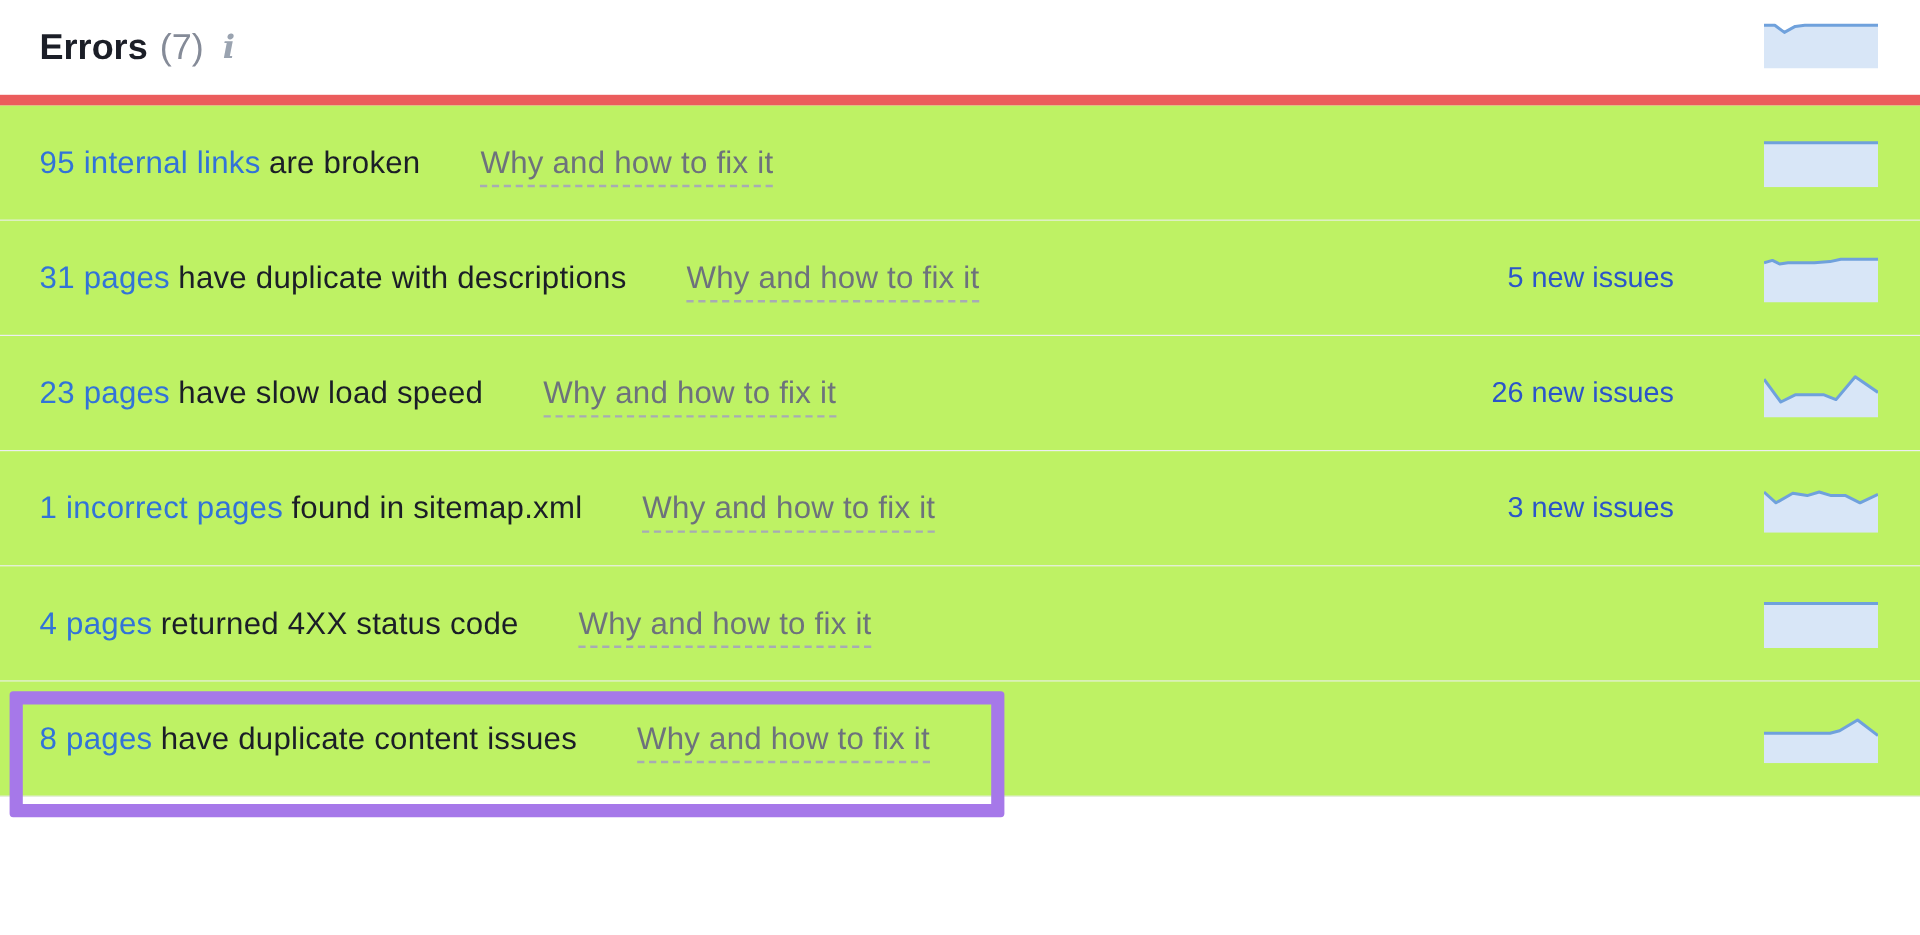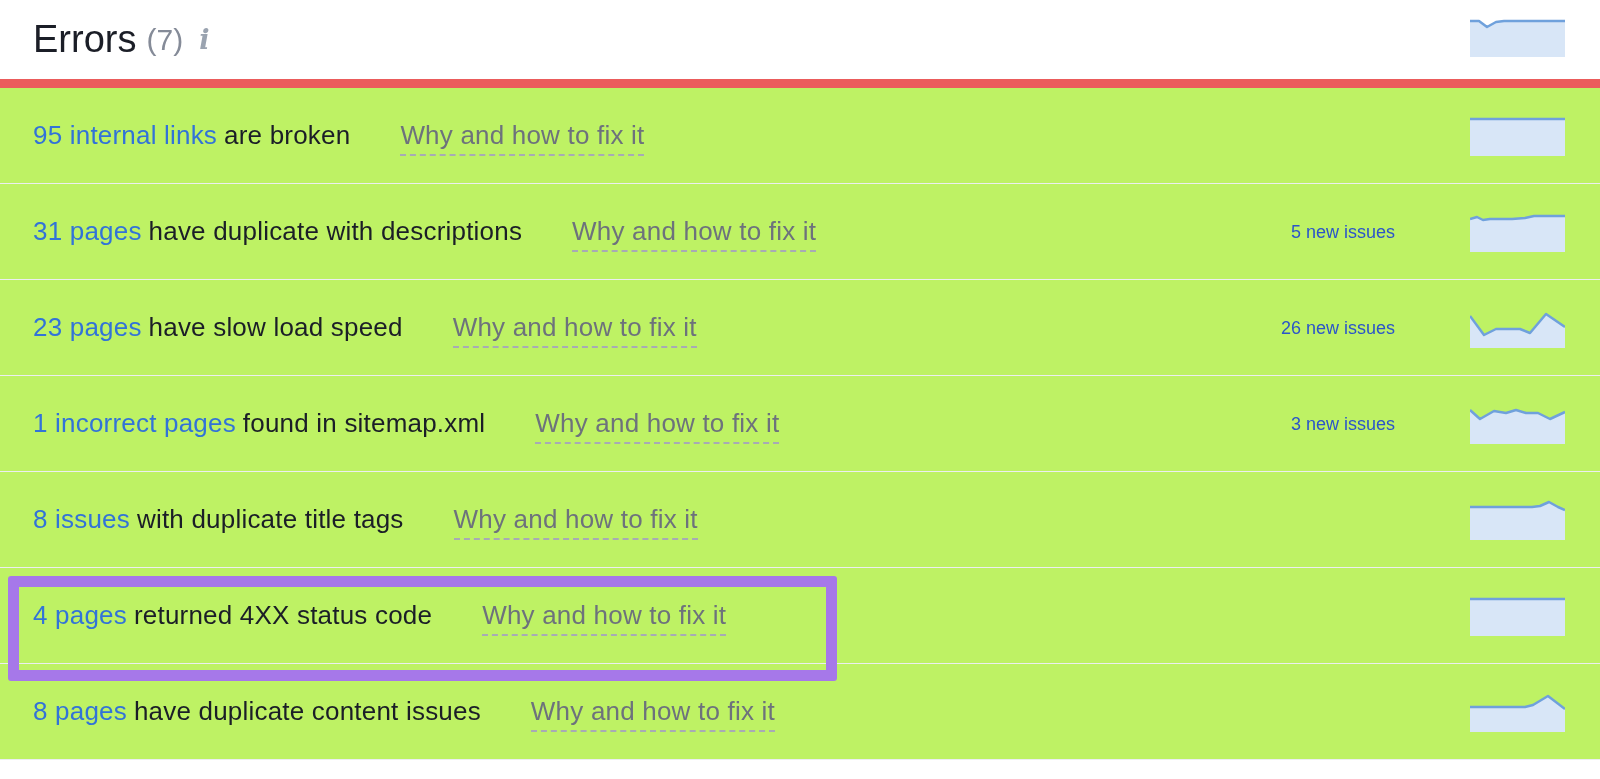--- a/index.html
+++ b/index.html
@@ -20,21 +20,21 @@
   body{
     width:1600px;height:779px;background:#ffffff;overflow:hidden;
     font-family:"Liberation Sans","DejaVu Sans",sans-serif;
     color:var(--text-dark);
   }
   .page{position:relative;width:1600px;height:779px;}
   .header{
     position:relative;height:79px;display:flex;align-items:center;
     padding-left:33px;
   }
-  .title{font-size:38px;font-weight:normal;color:var(--text-dark);}
+  .title{font-size:30px;font-weight:bold;color:var(--text-dark);}
   .count{font-size:30px;font-weight:normal;color:var(--muted-gray);margin-left:10px;}
   .info{
     font-family:"DejaVu Serif","Liberation Serif",serif;
     font-style:italic;font-weight:600;font-size:27px;color:var(--icon-gray);
     margin-left:16px;cursor:pointer;
   }
   .redbar{width:1600px;height:9px;background:var(--accent-red);}
   .row{
     position:relative;height:96px;display:flex;align-items:center;
     padding-left:33px;border-bottom:1px solid var(--divider);
@@ -43,21 +43,21 @@
   .row-text{font-size:26px;letter-spacing:0.2px;white-space:nowrap;}
   .link{color:var(--link-blue);text-decoration:none;cursor:pointer;}
   .rest{color:var(--text-dark);margin-left:7px;}
   .why{
     color:var(--why-gray);text-decoration:none;cursor:pointer;
     margin-left:50px;padding-bottom:4px;
     border-bottom:2px dashed var(--why-underline);
   }
   .new{
     position:absolute;right:205px;top:50%;transform:translateY(-50%);
-    font-size:18px;color:var(--new-issues-blue);text-decoration:none;
+    font-size:24px;color:var(--new-issues-blue);text-decoration:none;
     cursor:pointer;white-space:nowrap;
   }
   .spark{
     position:absolute;right:35px;width:95px;height:40px;display:block;
   }
   .row .spark{top:28px;}
   .header .spark{top:17px;}
   .highlight{
     position:absolute;left:8px;top:576px;width:829px;height:105px;
     border:11px solid var(--highlight-purple);border-radius:3px;
@@ -111,28 +111,20 @@
 
   <div class="row">
     <span class="row-text"><a class="link">1 incorrect pages</a><span class="rest">found in sitemap.xml</span><a class="why">Why and how to fix it</a></span>
     <a class="new">3 new issues</a>
     <svg class="spark" viewBox="0 0 95 40" preserveAspectRatio="none">
           <polygon points="0,6 10,15 24,7 36,9 46,6 56,9 68,9 80,15 95,8 95,40 0,40" fill="#d8e6f7"></polygon>
           <polyline points="0,6 10,15 24,7 36,9 46,6 56,9 68,9 80,15 95,8" fill="none" stroke="#6fa1dc" stroke-width="2.5" stroke-linejoin="round"></polyline>
         </svg>
   </div>
 
-  <div class="row">
-    <span class="row-text"><a class="link">8 issues</a><span class="rest">with duplicate title tags</span><a class="why">Why and how to fix it</a></span>
-
-    <svg class="spark" viewBox="0 0 95 40" preserveAspectRatio="none">
-          <polygon points="0,7 62,7 70,6 79,2 88,7 95,10 95,40 0,40" fill="#d8e6f7"></polygon>
-          <polyline points="0,7 62,7 70,6 79,2 88,7 95,10" fill="none" stroke="#6fa1dc" stroke-width="2.5" stroke-linejoin="round"></polyline>
-        </svg>
-  </div>
 
   <div class="row">
     <span class="row-text"><a class="link">4 pages</a><span class="rest">returned 4XX status code</span><a class="why">Why and how to fix it</a></span>
 
     <svg class="spark" viewBox="0 0 95 40" preserveAspectRatio="none">
           <polygon points="0,3 95,3 95,40 0,40" fill="#d8e6f7"></polygon>
           <polyline points="0,3 95,3" fill="none" stroke="#6fa1dc" stroke-width="2.5" stroke-linejoin="round"></polyline>
         </svg>
   </div>
 

